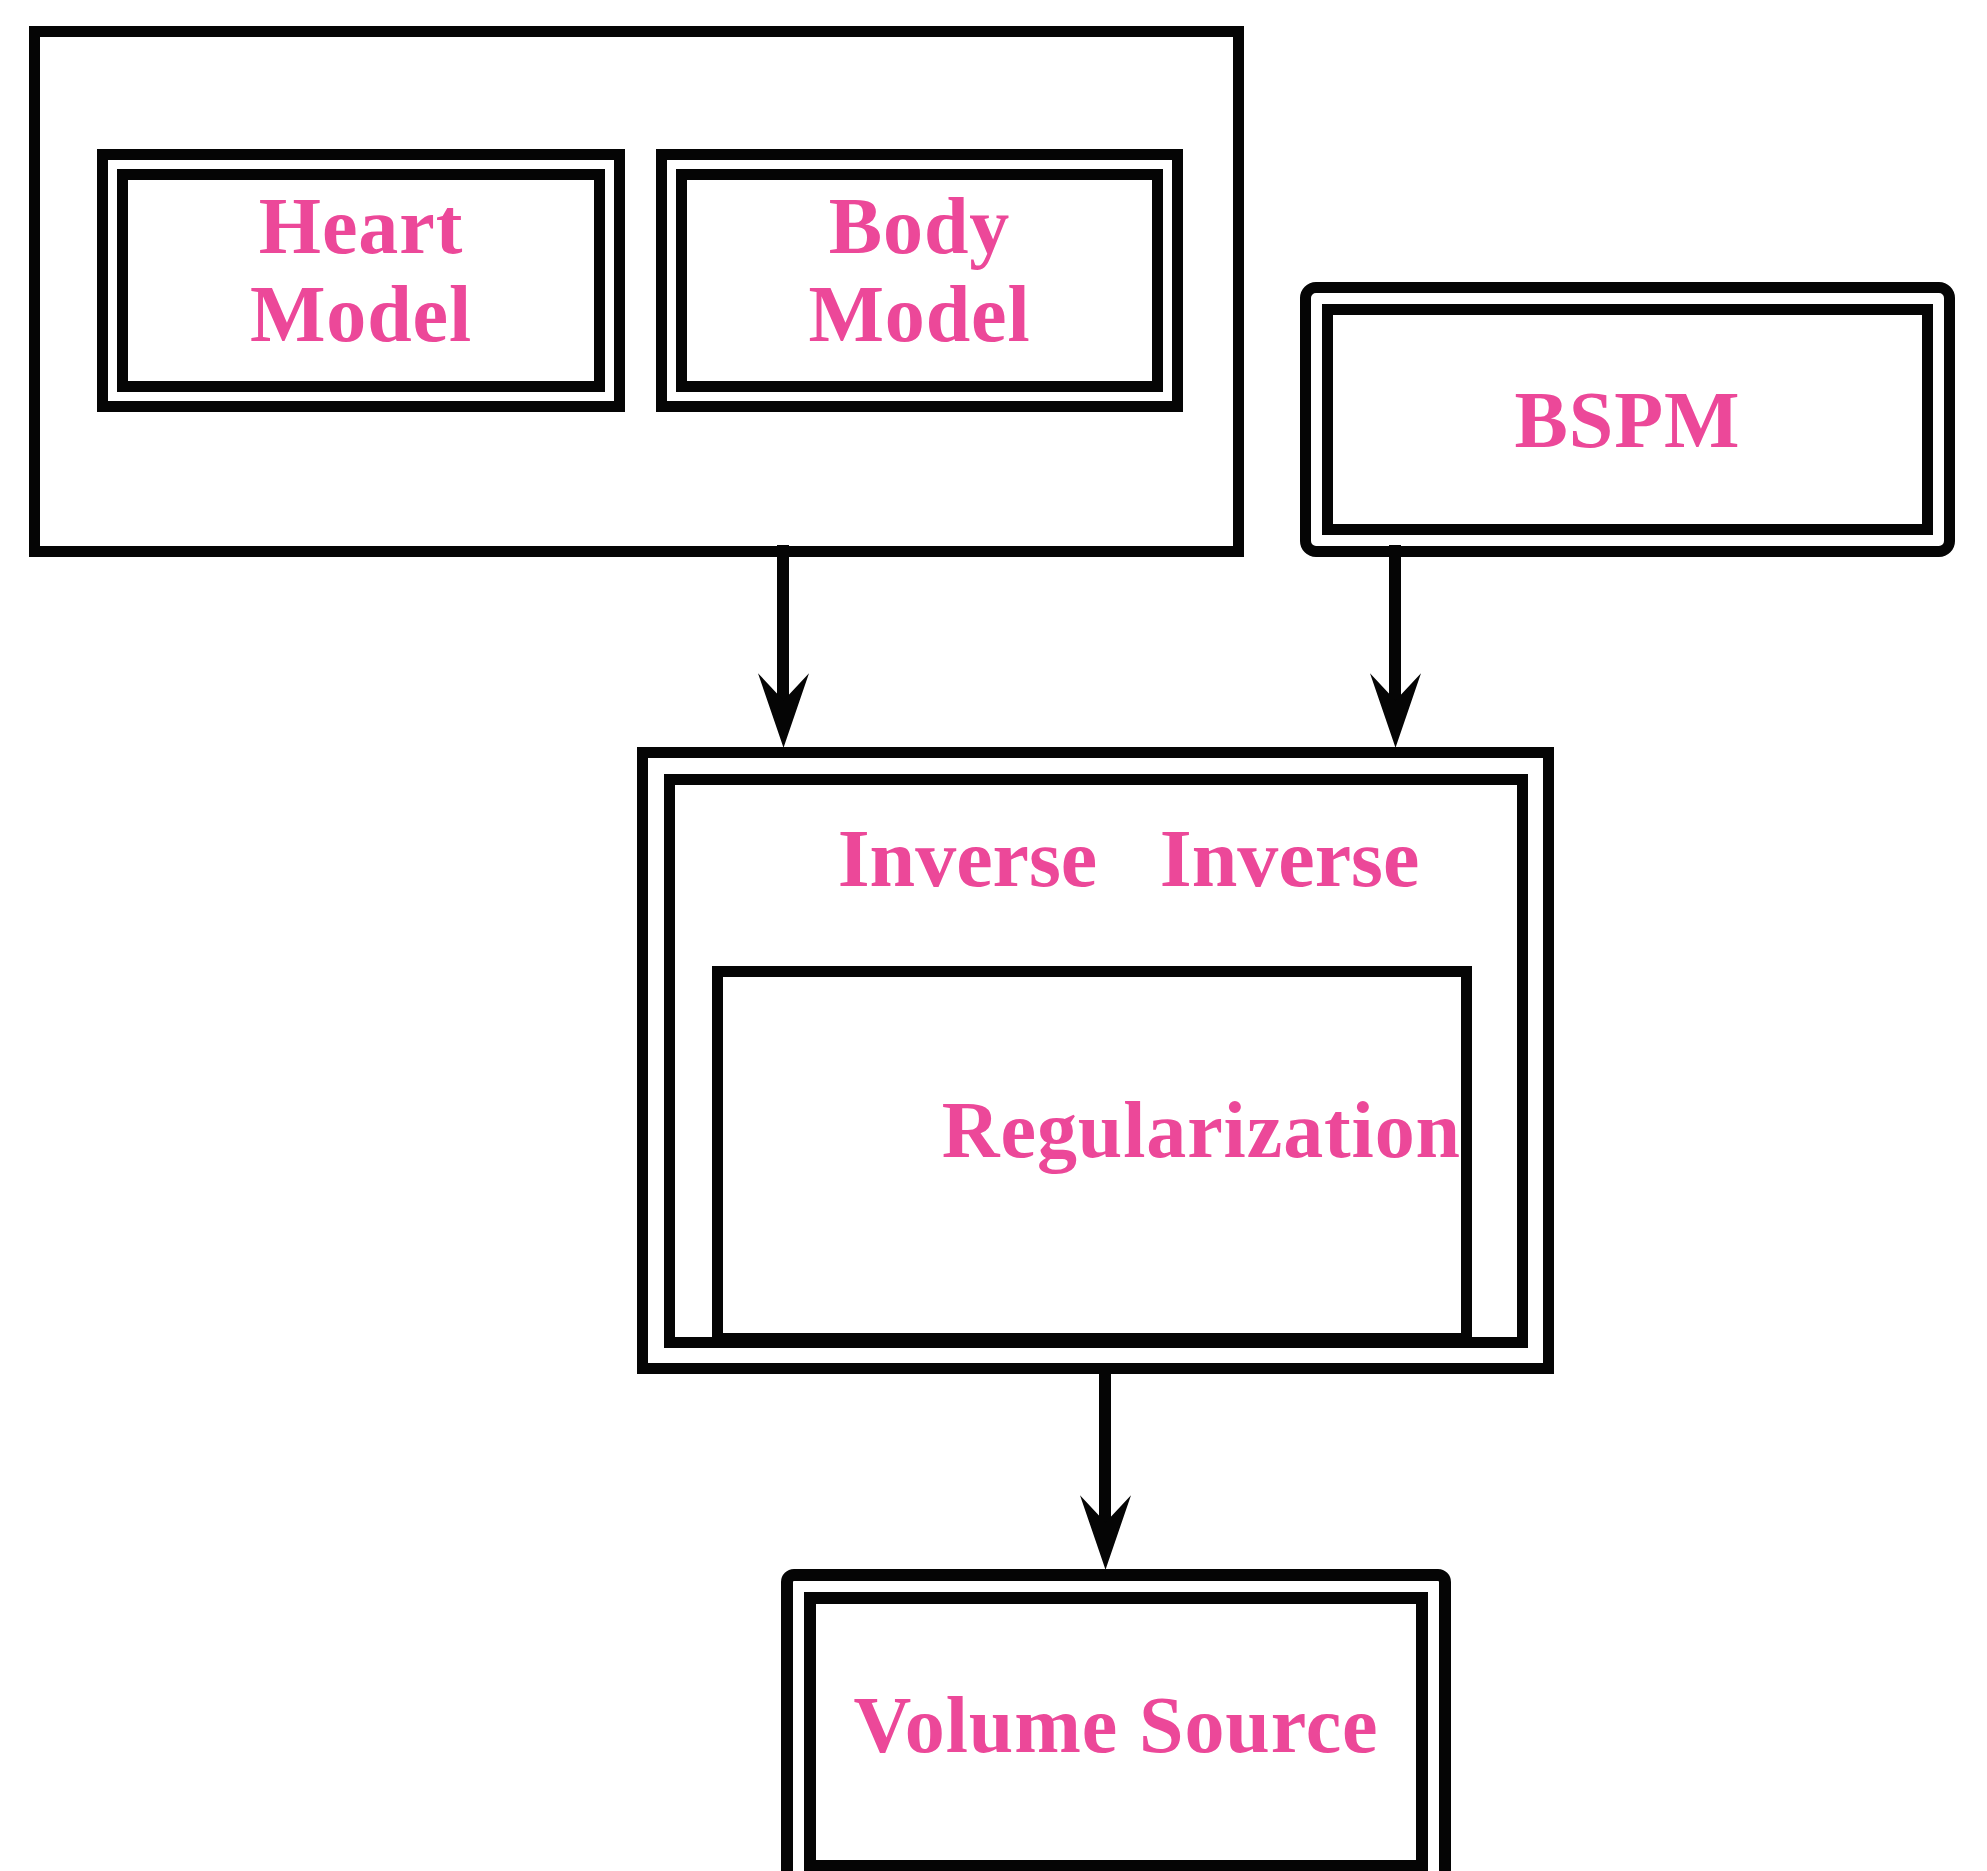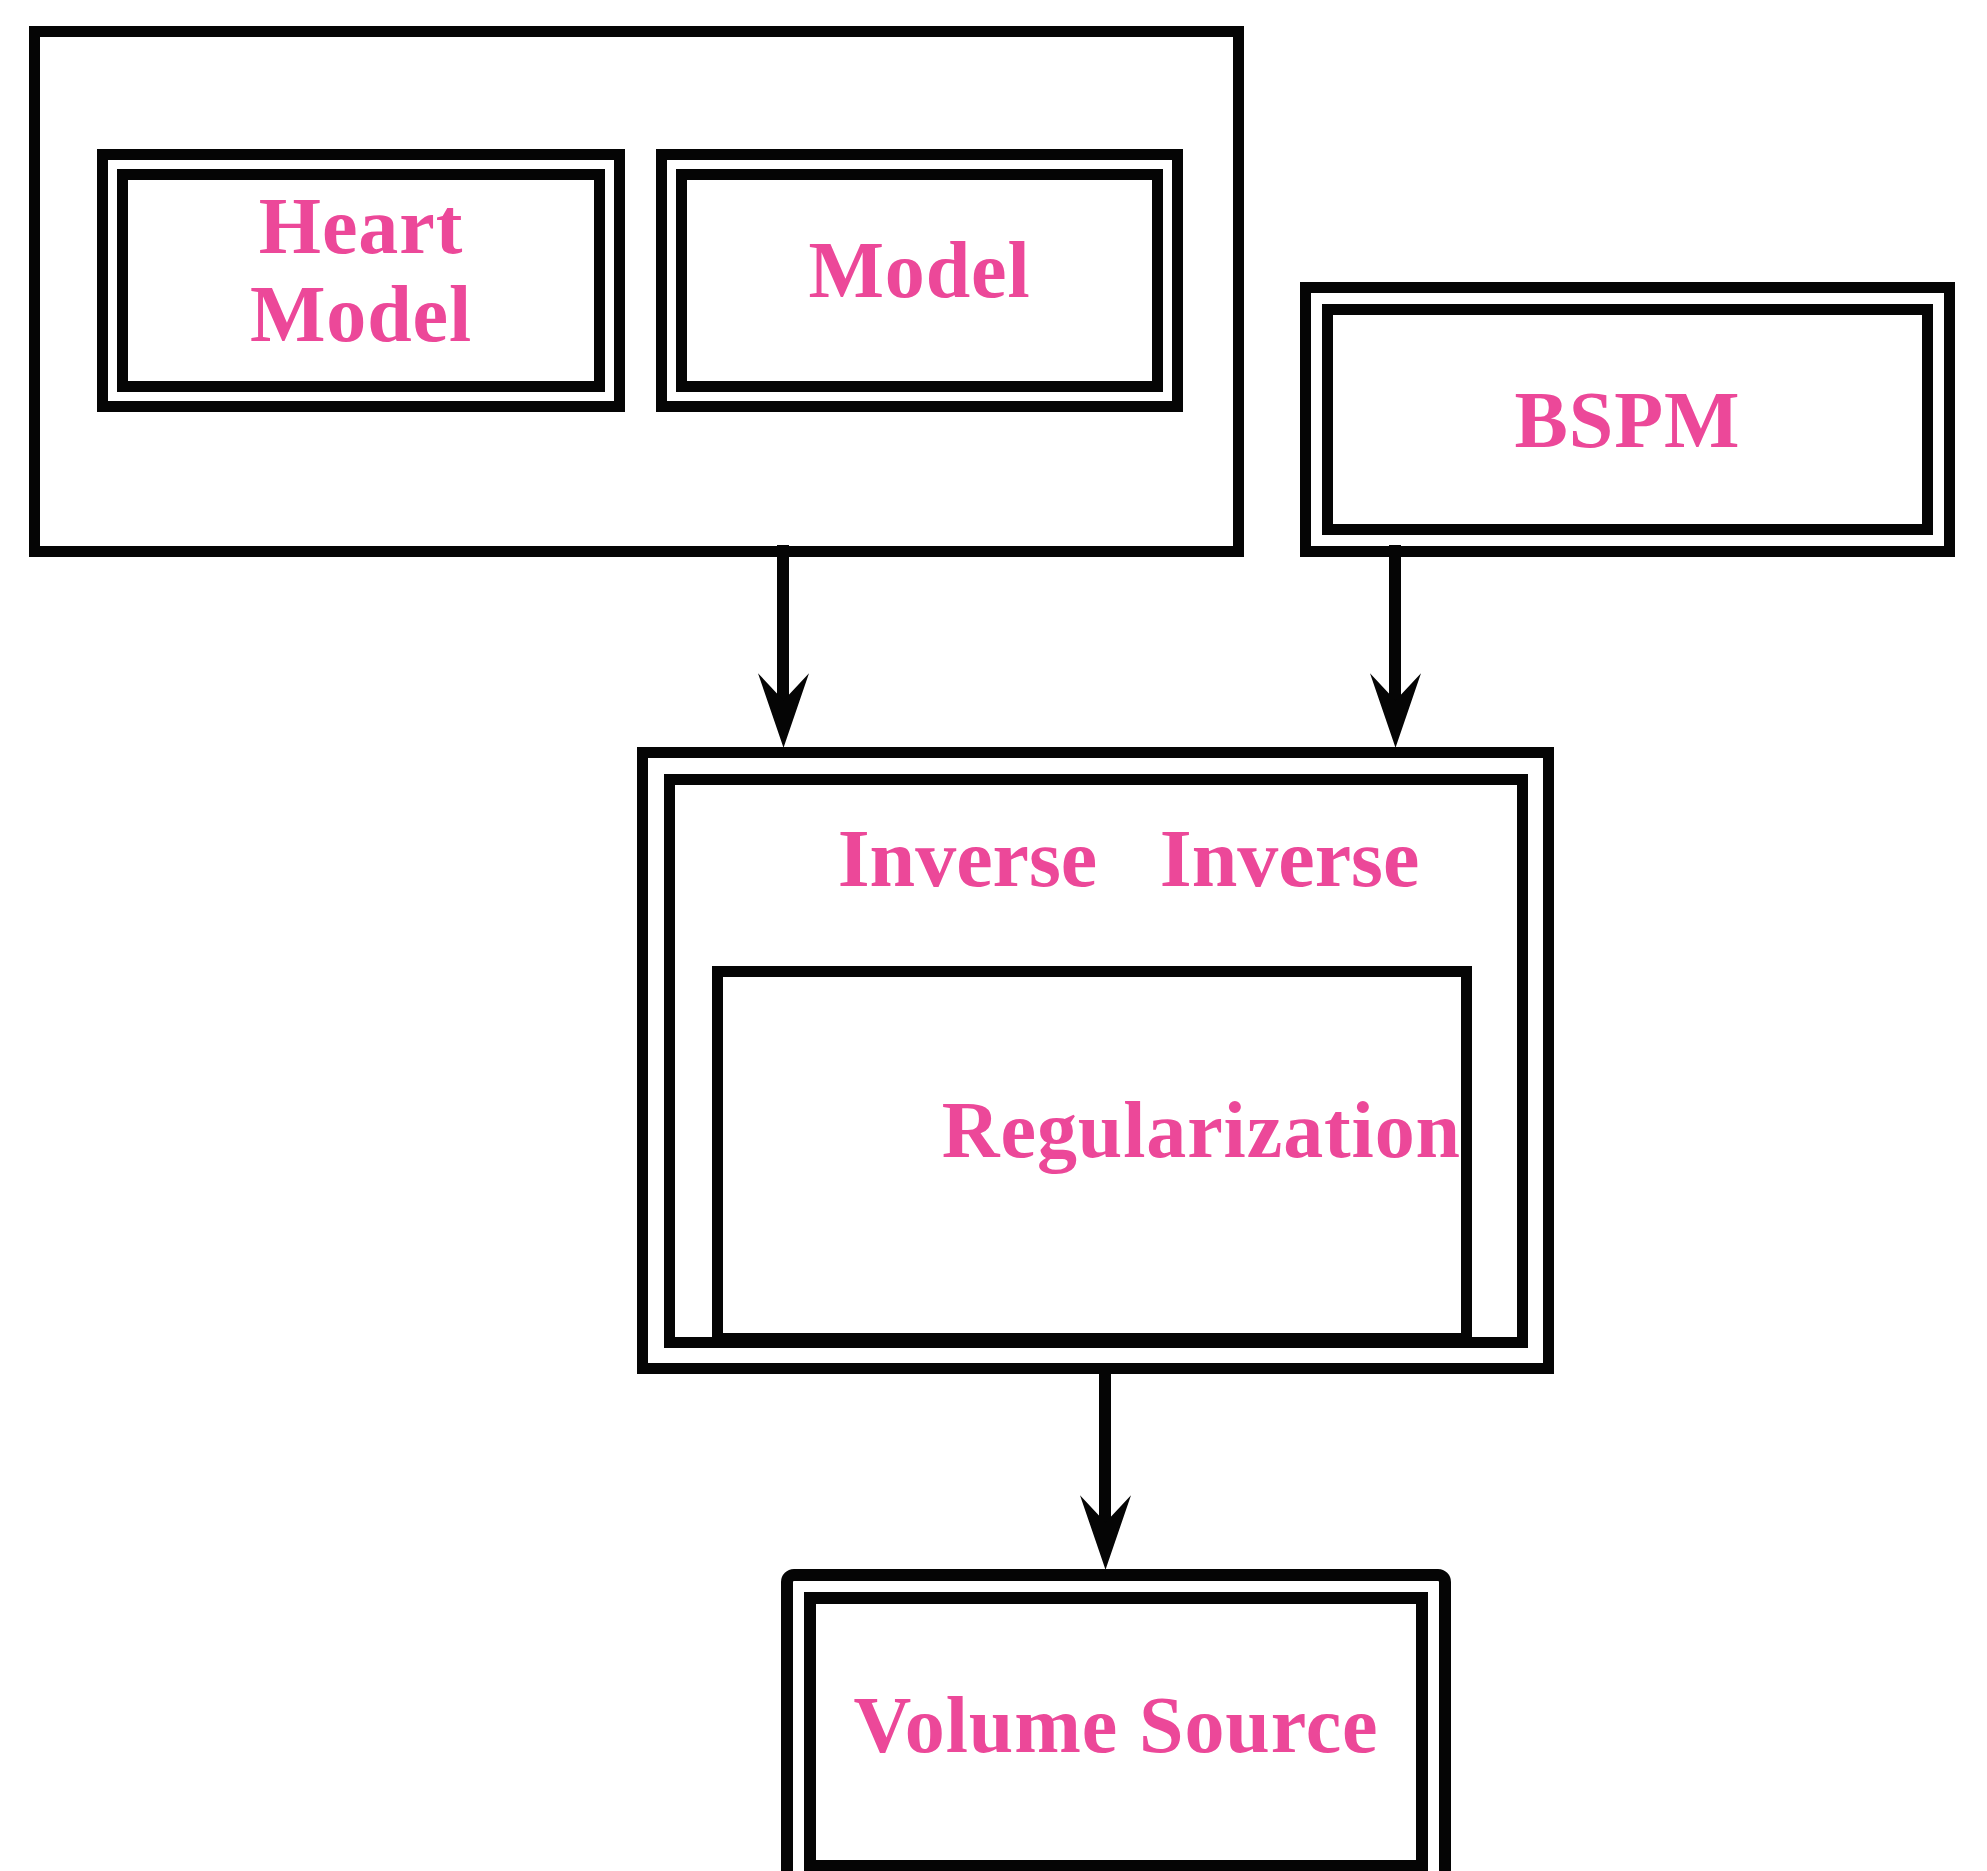--- a/index.html
+++ b/index.html
@@ -96,26 +96,27 @@
       <div class="label shift-up-12">
         <div>Heart</div>
         <div>Model</div>
       </div>
     </div>
   </div>
 
   <div class="dbox gap10" style="left:656px; top:149px; width:527px; height:263px;">
     <div class="inner">
       <div class="label shift-up-12">
+        <div>Body</div>
         <div>Model</div>
       </div>
     </div>
   </div>
 
-  <div class="dbox gap12" style="left:1300px; top:282px; width:655px; height:275px;">
+  <div class="dbox gap12" style="left:1300px; top:282px; width:655px; height:275px;border-radius:16px;">
     <div class="inner">
       <div class="label">BSPM</div>
     </div>
   </div>
 
   <div class="dbox gap17" style="left:637px; top:747px; width:917px; height:627px;">
     <div class="inner"></div>
   </div>
   <div class="inverse-title" style="left:709px; top:818px; width:839px;">Inverse Inverse</div>
 

